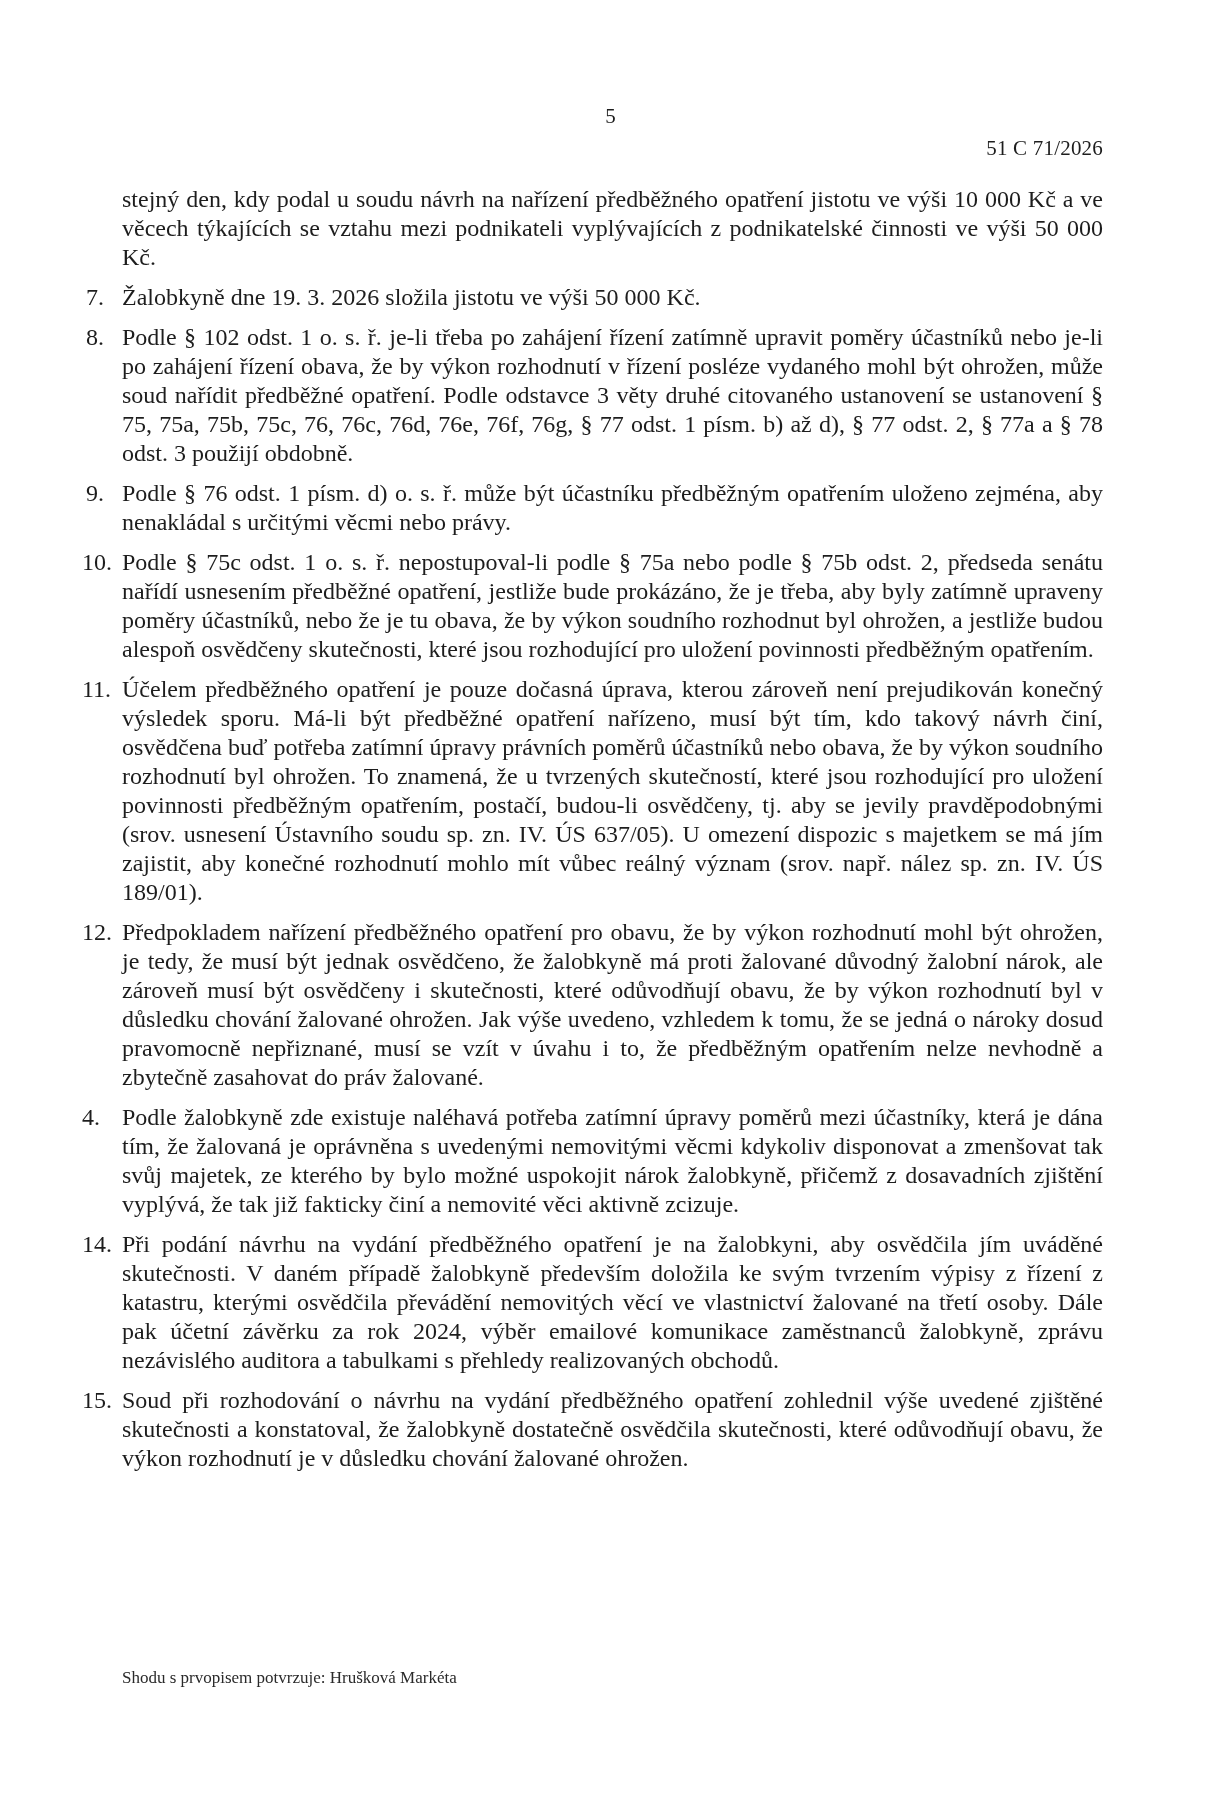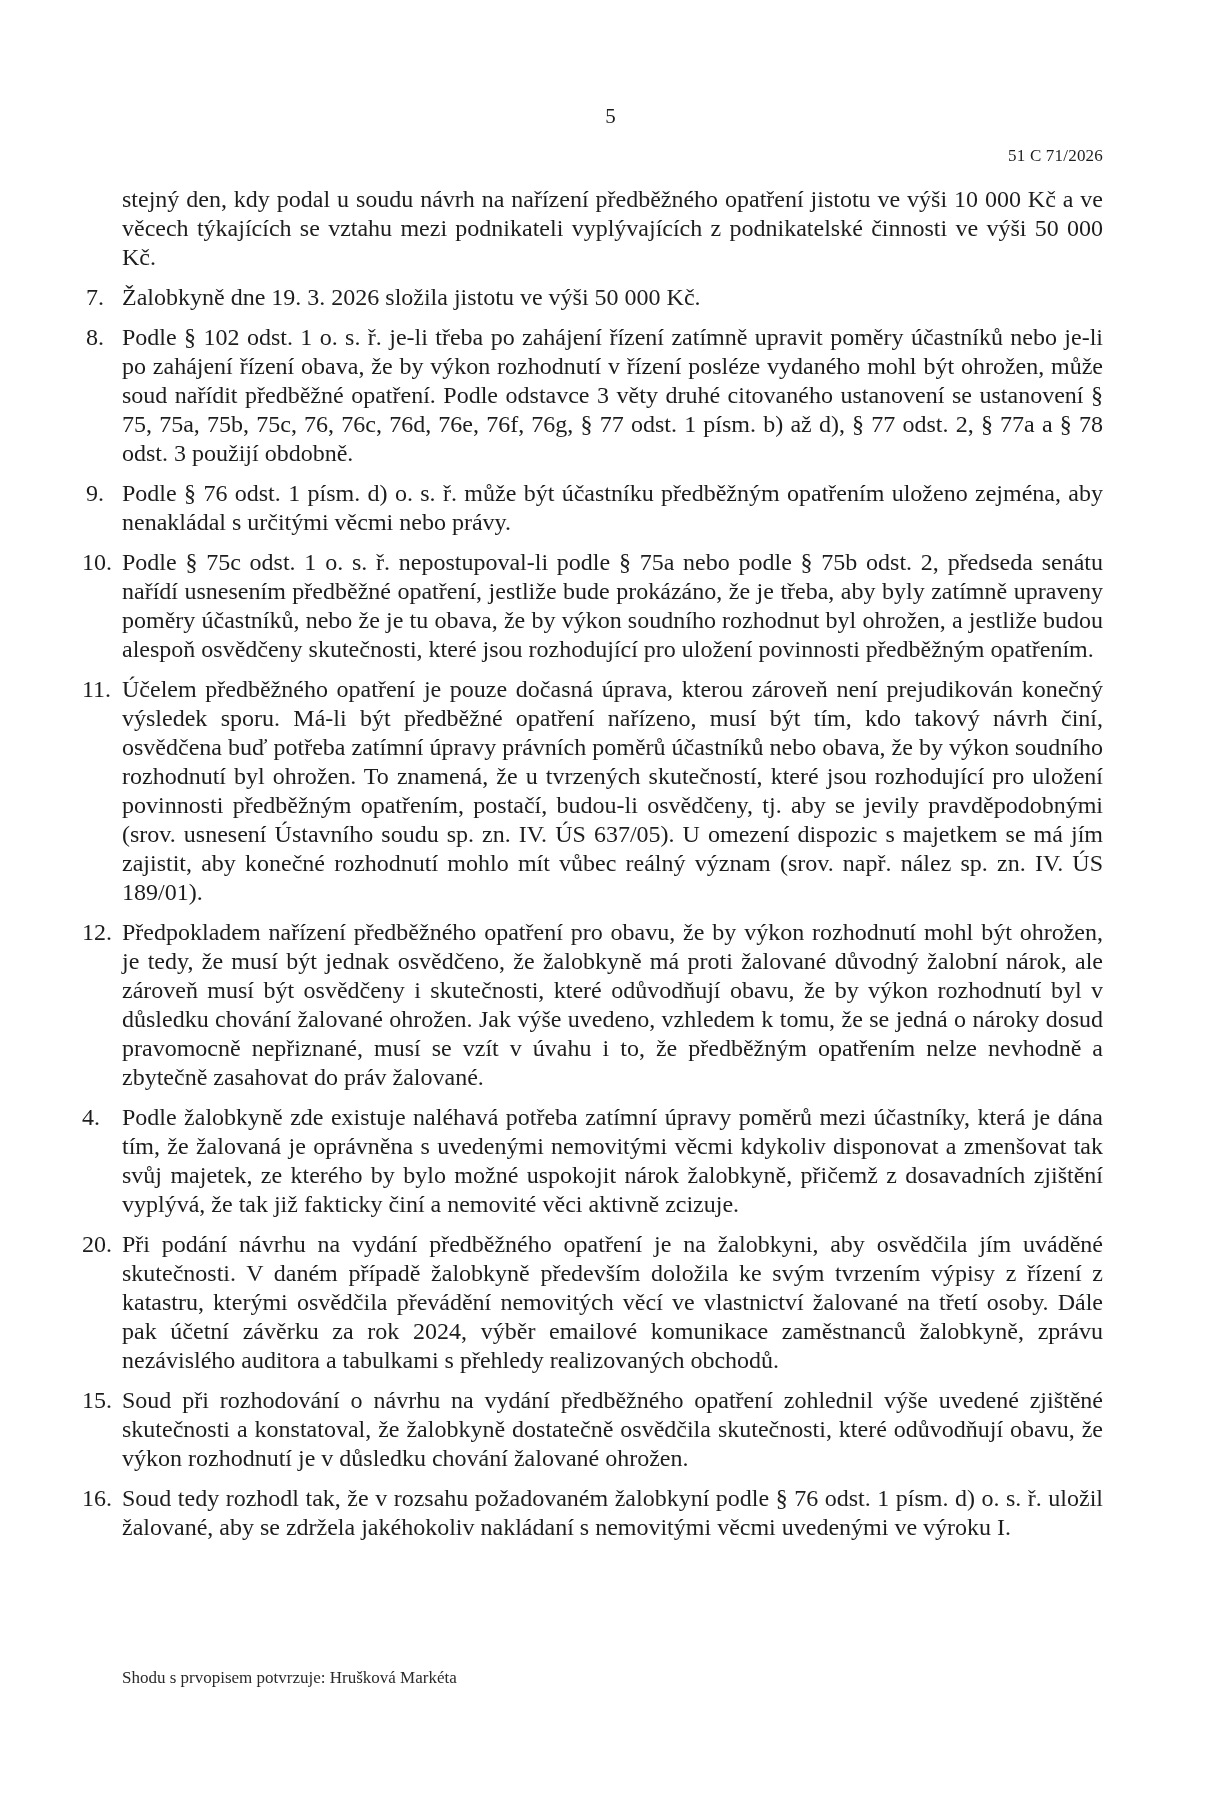--- a/index.html
+++ b/index.html
@@ -18,23 +18,23 @@
     .page-number {
       position: absolute;
       top: 104px;
       left: 0;
       width: 1221px;
       text-align: center;
       font-size: 21px;
     }
     .case-number {
       position: absolute;
-      top: 146px;
+      top: 136px;
       right: 118px;
-      font-size: 17px;
+      font-size: 21px;
       letter-spacing: 0.2px;
     }
     .body-text {
       position: absolute;
       top: 185px;
       left: 122px;
       width: 981px;
       font-size: 24px;
       line-height: 29px;
     }
@@ -107,28 +107,24 @@
     <span class="item-num two">12.</span>
     <span>Předpokladem nařízení předběžného opatření pro obavu, že by výkon rozhodnutí mohl být ohrožen, je tedy, že musí být jednak osvědčeno, že žalobkyně má proti žalované důvodný žalobní nárok, ale zároveň musí být osvědčeny i skutečnosti, které odůvodňují obavu, že by výkon rozhodnutí byl v důsledku chování žalované ohrožen. Jak výše uvedeno, vzhledem k tomu, že se jedná o nároky dosud pravomocně nepřiznané, musí se vzít v úvahu i to, že předběžným opatřením nelze nevhodně a zbytečně zasahovat do práv žalované.</span>
   </div>
 
   <div class="item">
     <span class="item-num two">4.</span>
     <span>Podle žalobkyně zde existuje naléhavá potřeba zatímní úpravy poměrů mezi účastníky, která je dána tím, že žalovaná je oprávněna s uvedenými nemovitými věcmi kdykoliv disponovat a zmenšovat tak svůj majetek, ze kterého by bylo možné uspokojit nárok žalobkyně, přičemž z dosavadních zjištění vyplývá, že tak již fakticky činí a nemovité věci aktivně zcizuje.</span>
   </div>
 
   <div class="item">
-    <span class="item-num two">20.</span>
+    <span class="item-num two">14.</span>
     <span>Při podání návrhu na vydání předběžného opatření je na žalobkyni, aby osvědčila jím uváděné skutečnosti. V daném případě žalobkyně především doložila ke svým tvrzením výpisy z řízení z katastru, kterými osvědčila převádění nemovitých věcí ve vlastnictví žalované na třetí osoby. Dále pak účetní závěrku za rok 2024, výběr emailové komunikace zaměstnanců žalobkyně, zprávu nezávislého auditora a tabulkami s přehledy realizovaných obchodů.</span>
   </div>
 
   <div class="item">
     <span class="item-num two">15.</span>
     <span>Soud při rozhodování o návrhu na vydání předběžného opatření zohlednil výše uvedené zjištěné skutečnosti a konstatoval, že žalobkyně dostatečně osvědčila skutečnosti, které odůvodňují obavu, že výkon rozhodnutí je v důsledku chování žalované ohrožen.</span>
   </div>
 
-  <div class="item">
-    <span class="item-num two">16.</span>
-    <span>Soud tedy rozhodl tak, že v rozsahu požadovaném žalobkyní podle § 76 odst. 1 písm. d) o. s. ř. uložil žalované, aby se zdržela jakéhokoliv nakládaní s nemovitými věcmi uvedenými ve výroku I.</span>
-  </div>
 </div>
 
 <div class="footer">Shodu s prvopisem potvrzuje: Hrušková Markéta</div>
 
 </body></html>

